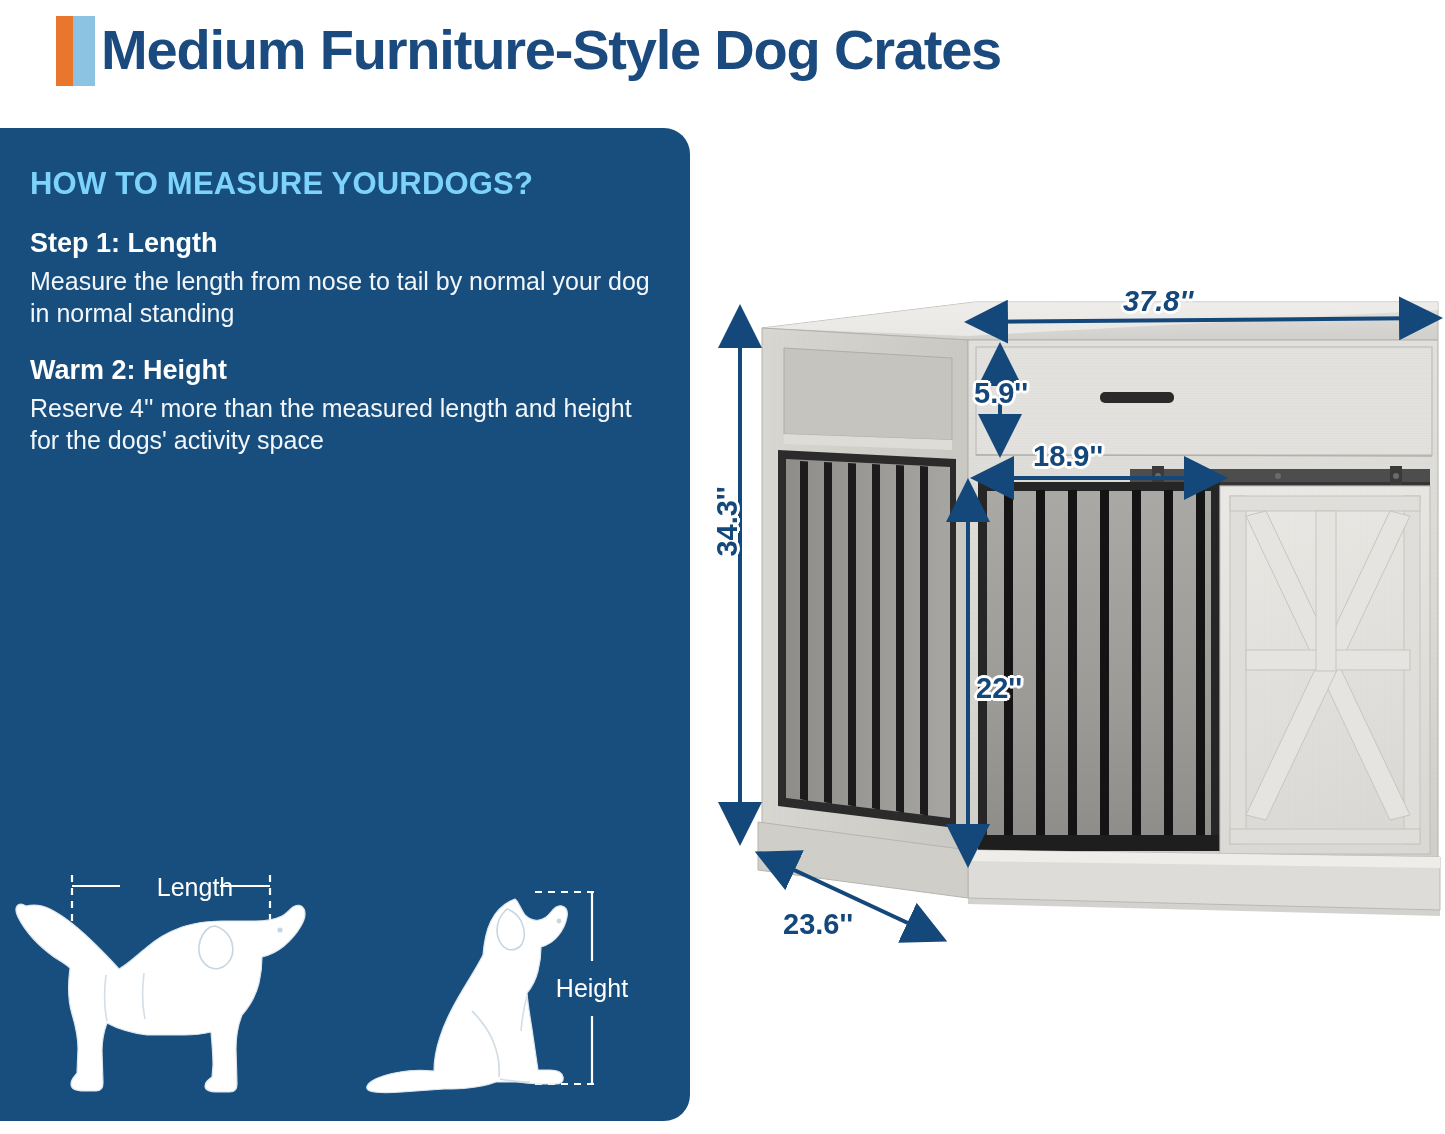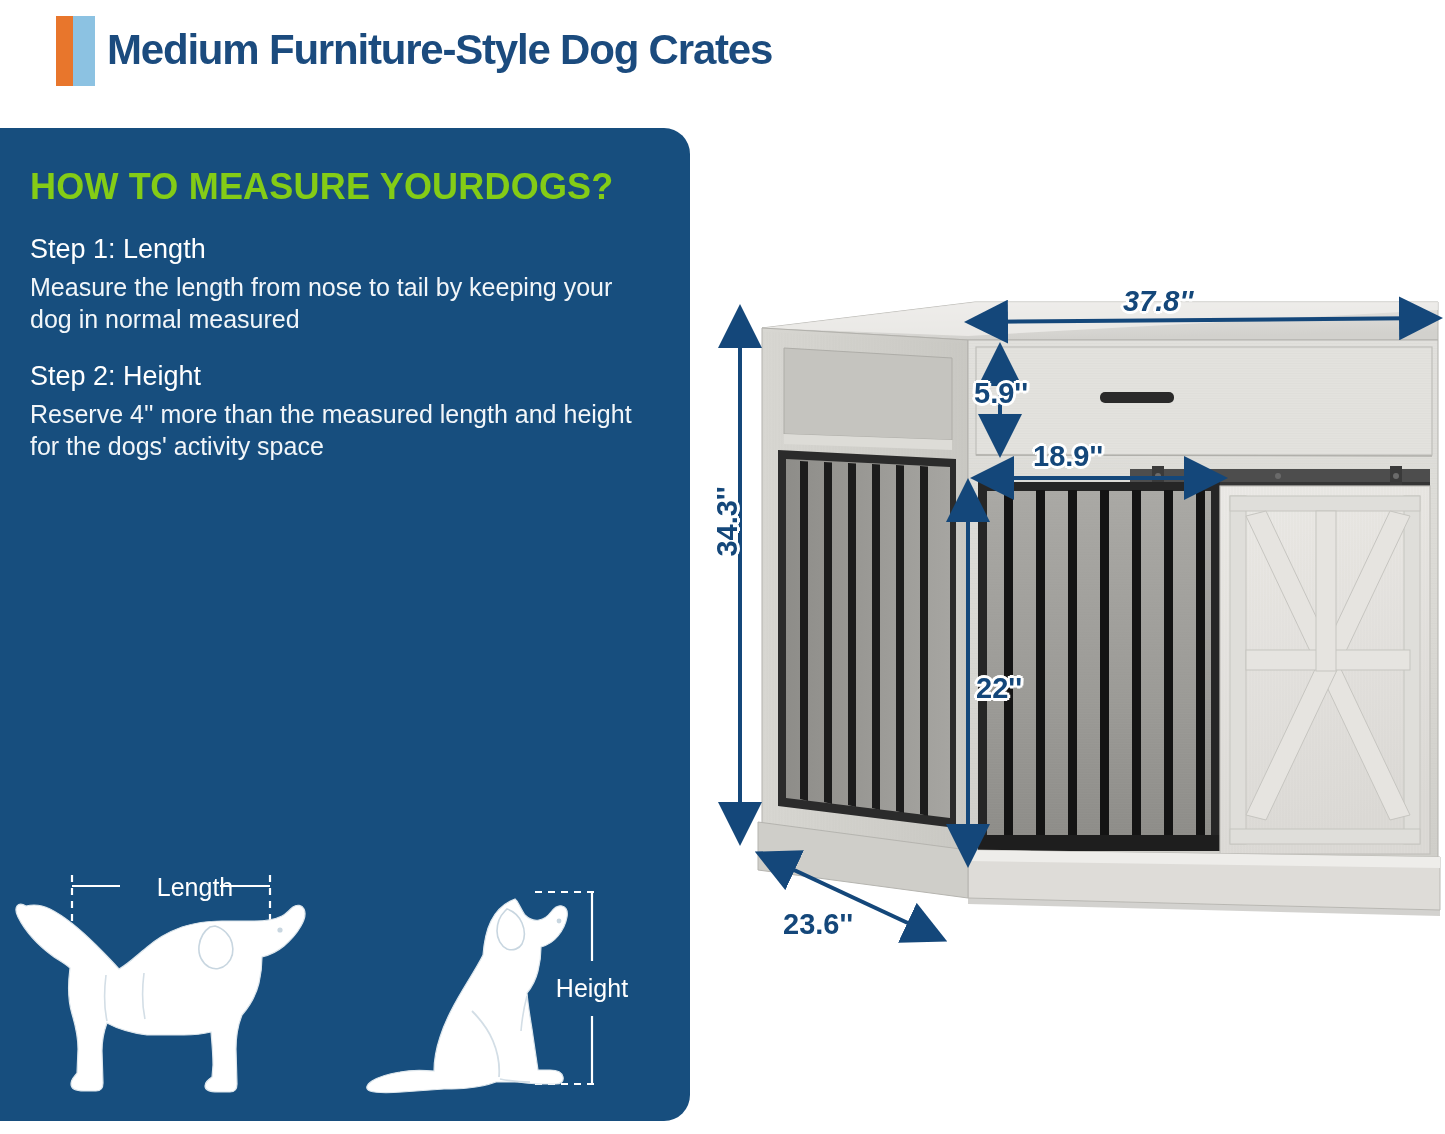--- a/index.html
+++ b/index.html
@@ -5,30 +5,30 @@
   html,body{margin:0;padding:0;background:#ffffff;}
   body{width:1445px;height:1134px;position:relative;overflow:hidden;
        font-family:"Liberation Sans", sans-serif;}
 
   
   #title-bar{position:absolute;left:0;top:0;width:1445px;height:100px;
              display:flex;align-items:center;}
   .title-accent{width:17px;height:70px;margin-top:2px;}
   .accent-orange{background:#e8762c;margin-left:56px;}
   .accent-lightblue{background:#8cc2e2;width:22px;}
-  #title-text{font-size:42px;font-weight:bold;color:#1b4b7e;
-              letter-spacing:-1.2px;margin-left:12px;line-height:1;
+  #title-text{font-size:56px;font-weight:bold;color:#1b4b7e;
+              letter-spacing:-1.2px;margin-left:6px;line-height:1;
               white-space:nowrap;font-stretch:condensed;}
 
   
   #info-panel{position:absolute;left:0;top:128px;width:690px;height:993px;
               background:#174e7e;border-radius:0 26px 26px 0;overflow:hidden;}
-  #panel-heading{color:#84cc16;font-size:36px;font-weight:bold;
+  #panel-heading{color:#7dd3fc;font-size:31px;font-weight:bold;
                  letter-spacing:0.2px;margin:38px 0 0 30px;}
-  .step-title{color:#ffffff;font-size:27px;font-weight:normal;margin:26px 0 0 30px;}
+  .step-title{color:#ffffff;font-size:27px;font-weight:bold;margin:26px 0 0 30px;}
   .step-body{color:#f2f6f9;font-size:25px;line-height:1.26;margin:7px 30px 0 30px;}
 
   
   #dog-figures{position:absolute;left:0;bottom:8px;width:804px;height:262px;}
   .dog-fig{position:absolute;}
   #dog-standing{left:8px;bottom:0;width:330px;height:262px;}
   #dog-sitting{left:352px;bottom:0;width:330px;height:262px;}
   .dim-label{fill:#ffffff;font-family:"Liberation Sans",sans-serif;}
 
   
@@ -53,23 +53,23 @@
   <div class="title-accent accent-orange"></div>
   <div class="title-accent accent-lightblue"></div>
   <div id="title-text">Medium Furniture-Style Dog Crates</div>
 </div>
 
 <div id="info-panel">
 
   <div id="panel-heading">HOW TO MEASURE YOURDOGS?</div>
 
   <div class="step-title">Step 1: Length</div>
-  <div class="step-body">Measure the length from nose to tail by keeping your dog in normal measured</div>
-
-  <div class="step-title">Step 2: Height</div>
+  <div class="step-body">Measure the length from nose to tail by normal your dog in normal standing</div>
+
+  <div class="step-title">Warm 2: Height</div>
 
   <div class="step-body">Reserve 4'' more than the measured length and height for the dogs' activity space</div>
 
   <div id="dog-figures">
 
     <svg id="dog-standing" class="dog-fig" viewBox="0 0 330 262">
 
       <g stroke="#ffffff" stroke-width="2.2" fill="none">
         <line x1="64" y1="24" x2="64" y2="100" stroke-dasharray="7 6"></line>
         <line x1="262" y1="24" x2="262" y2="86" stroke-dasharray="7 6"></line>

